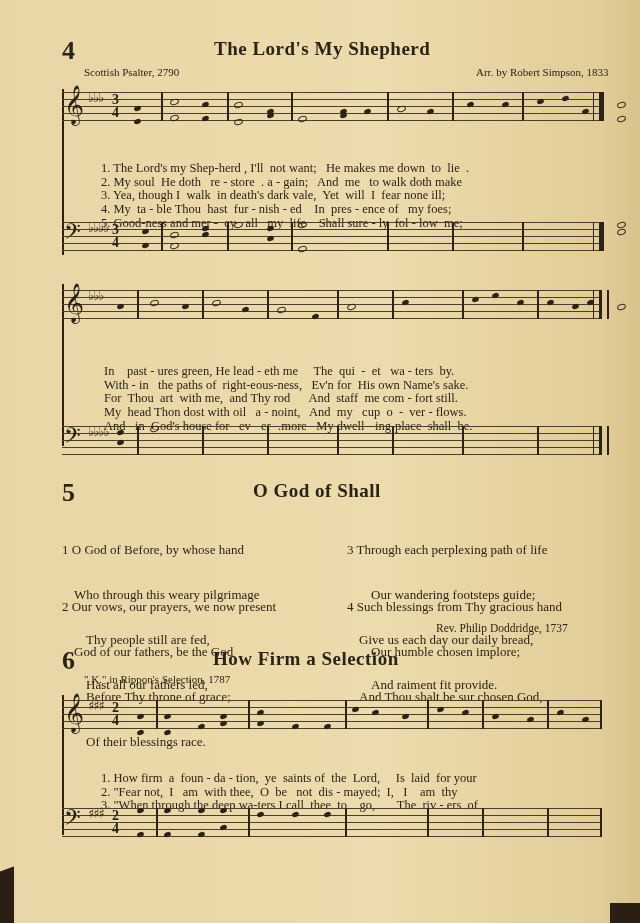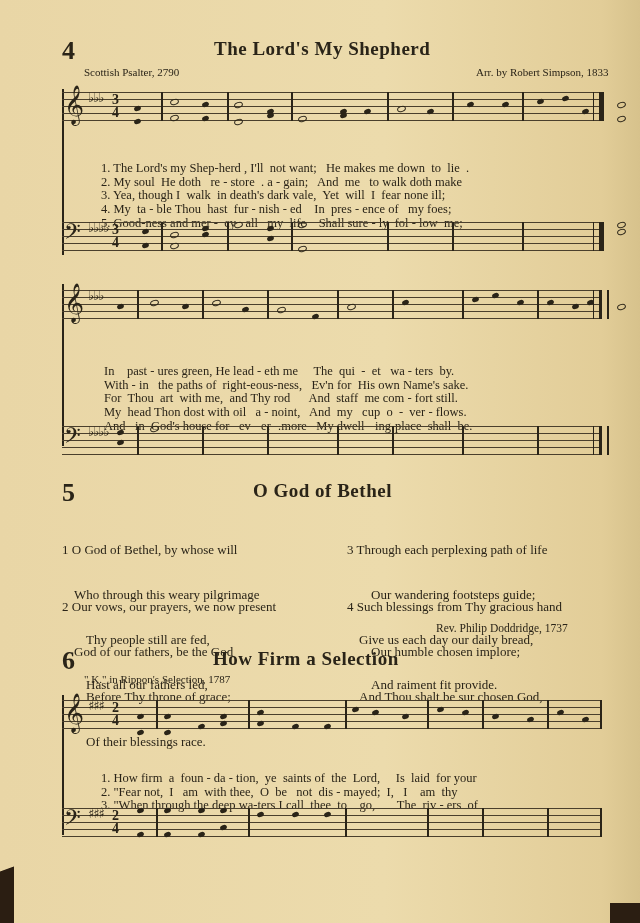--- a/index.html
+++ b/index.html
@@ -170,24 +170,24 @@
     <div class="bar" style="left:205px"></div>
     <div class="bar" style="left:275px"></div>
     <div class="bar" style="left:330px"></div>
     <div class="bar" style="left:400px"></div>
     <div class="bar" style="left:475px"></div>
     <div class="bar" style="left:545px"></div>
     <div class="end"></div>
   </div>
 
   <div class="abs hnum" style="left:62px;top:478px;">5</div>
-  <div class="abs htitle" style="left:253px;top:480px;">O God of Bethel</div>
+  <div class="abs htitle" style="left:253px;top:480px;">O God of Shall</div>
 
   <div class="abs stanza" style="left:62px;top:512px;">
-    <div><span>1</span> <span>O God of Bethel, by whose will</span></div>
+    <div><span>1</span> <span>O God of Before, by whose hand</span></div>
     <div style="padding-left:12px">Who through this weary pilgrimage</div>
     <div style="padding-left:24px">Thy people still are fed,</div>
     <div style="padding-left:24px">Hast all our fathers led,</div>
   </div>
   <div class="abs stanza" style="left:62px;top:569px;">
     <div><span>2</span> <span>Our vows, our prayers, we now present</span></div>
     <div style="padding-left:12px">God of our fathers, be the God</div>
     <div style="padding-left:24px">Before Thy throne of grace;</div>
     <div style="padding-left:24px">Of their blessings race.</div>
   </div>

